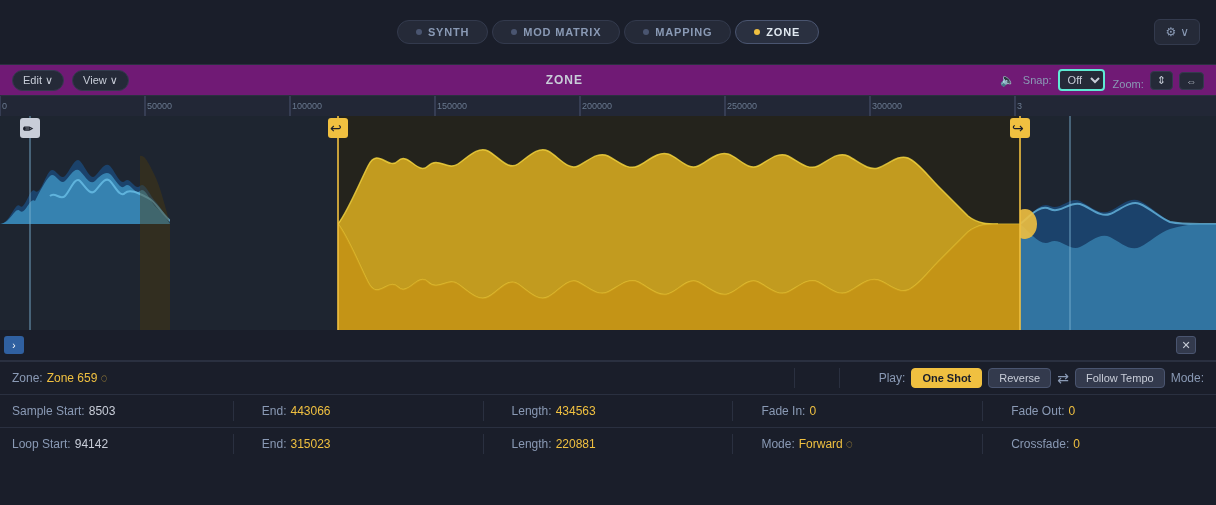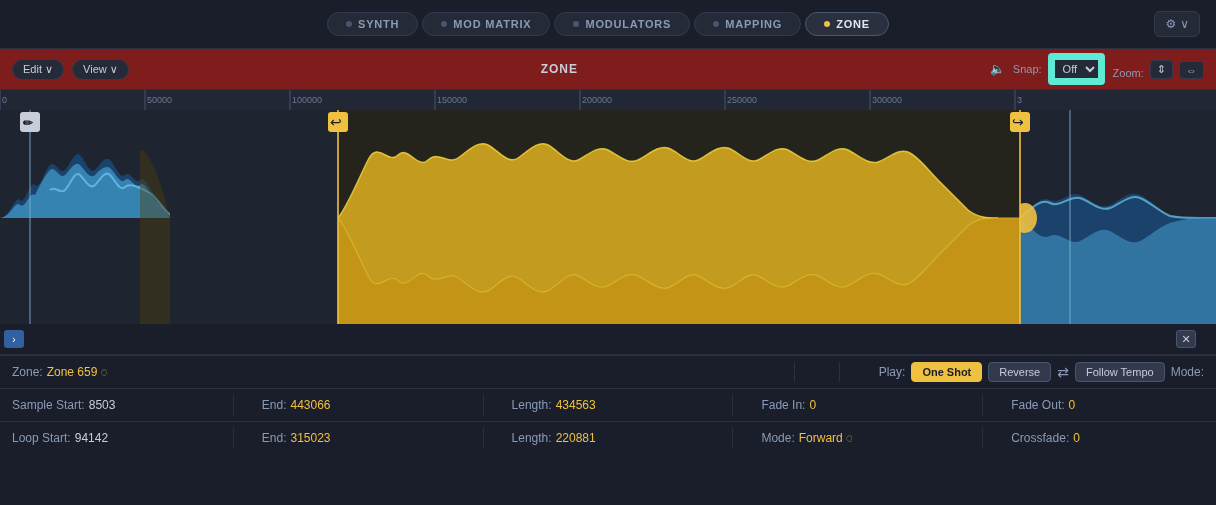--- a/index.html
+++ b/index.html
@@ -12,21 +12,21 @@
       color: #c8cdd8;
       font-size: 12px;
     }
 
     
     .top-nav {
       display: flex;
       align-items: center;
       justify-content: center;
       background: #1a1e2a;
-      padding: 12px 16px;
+      padding: 20px 16px;
       gap: 4px;
       position: relative;
     }
     .nav-tab {
       display: flex;
       align-items: center;
       gap: 6px;
       padding: 5px 18px;
       border-radius: 20px;
       background: #252a38;
@@ -64,21 +64,21 @@
       cursor: pointer;
       display: flex;
       align-items: center;
       gap: 4px;
     }
 
     
     .toolbar {
       display: flex;
       align-items: center;
-      background: #7f1d1d;
+      background: #701a75;
       border-top: 1px solid #2a3040;
       border-bottom: 1px solid #2a3040;
       padding: 4px 12px;
       gap: 8px;
     }
     .toolbar-title {
       flex: 1;
       text-align: center;
       font-size: 12px;
       font-weight: 600;
@@ -99,21 +99,21 @@
     }
     .toolbar-snap {
       display: flex;
       align-items: center;
       gap: 6px;
       font-size: 11px;
       color: #8a9ab5;
     }
     .toolbar-snap select {
       background: #252a38;
-      border: 7px solid #5eead4;
+      border: 2px solid #5eead4;
       color: #c8cdd8;
       border-radius: 4px;
       padding: 2px 4px;
       font-size: 11px;
     }
     .toolbar-zoom {
       display: flex;
       align-items: flex-end;
       gap: 6px;
       font-size: 11px;
@@ -269,24 +269,20 @@
 <body>
 
 <div class="top-nav">
   <div class="nav-tab">
     <span class="dot"></span>
     <span>SYNTH</span>
   </div>
   <div class="nav-tab">
     <span class="dot"></span>
     <span>MOD MATRIX</span>
-  </div>
-  <div class="nav-tab">
-    <span class="dot"></span>
-    <span>MODULATORS</span>
   </div>
   <div class="nav-tab">
     <span class="dot"></span>
     <span>MAPPING</span>
   </div>
   <div class="nav-tab active">
     <span class="dot" style="background:#f0c040;"></span>
     <span>ZONE</span>
   </div>
   <div class="settings-btn">

